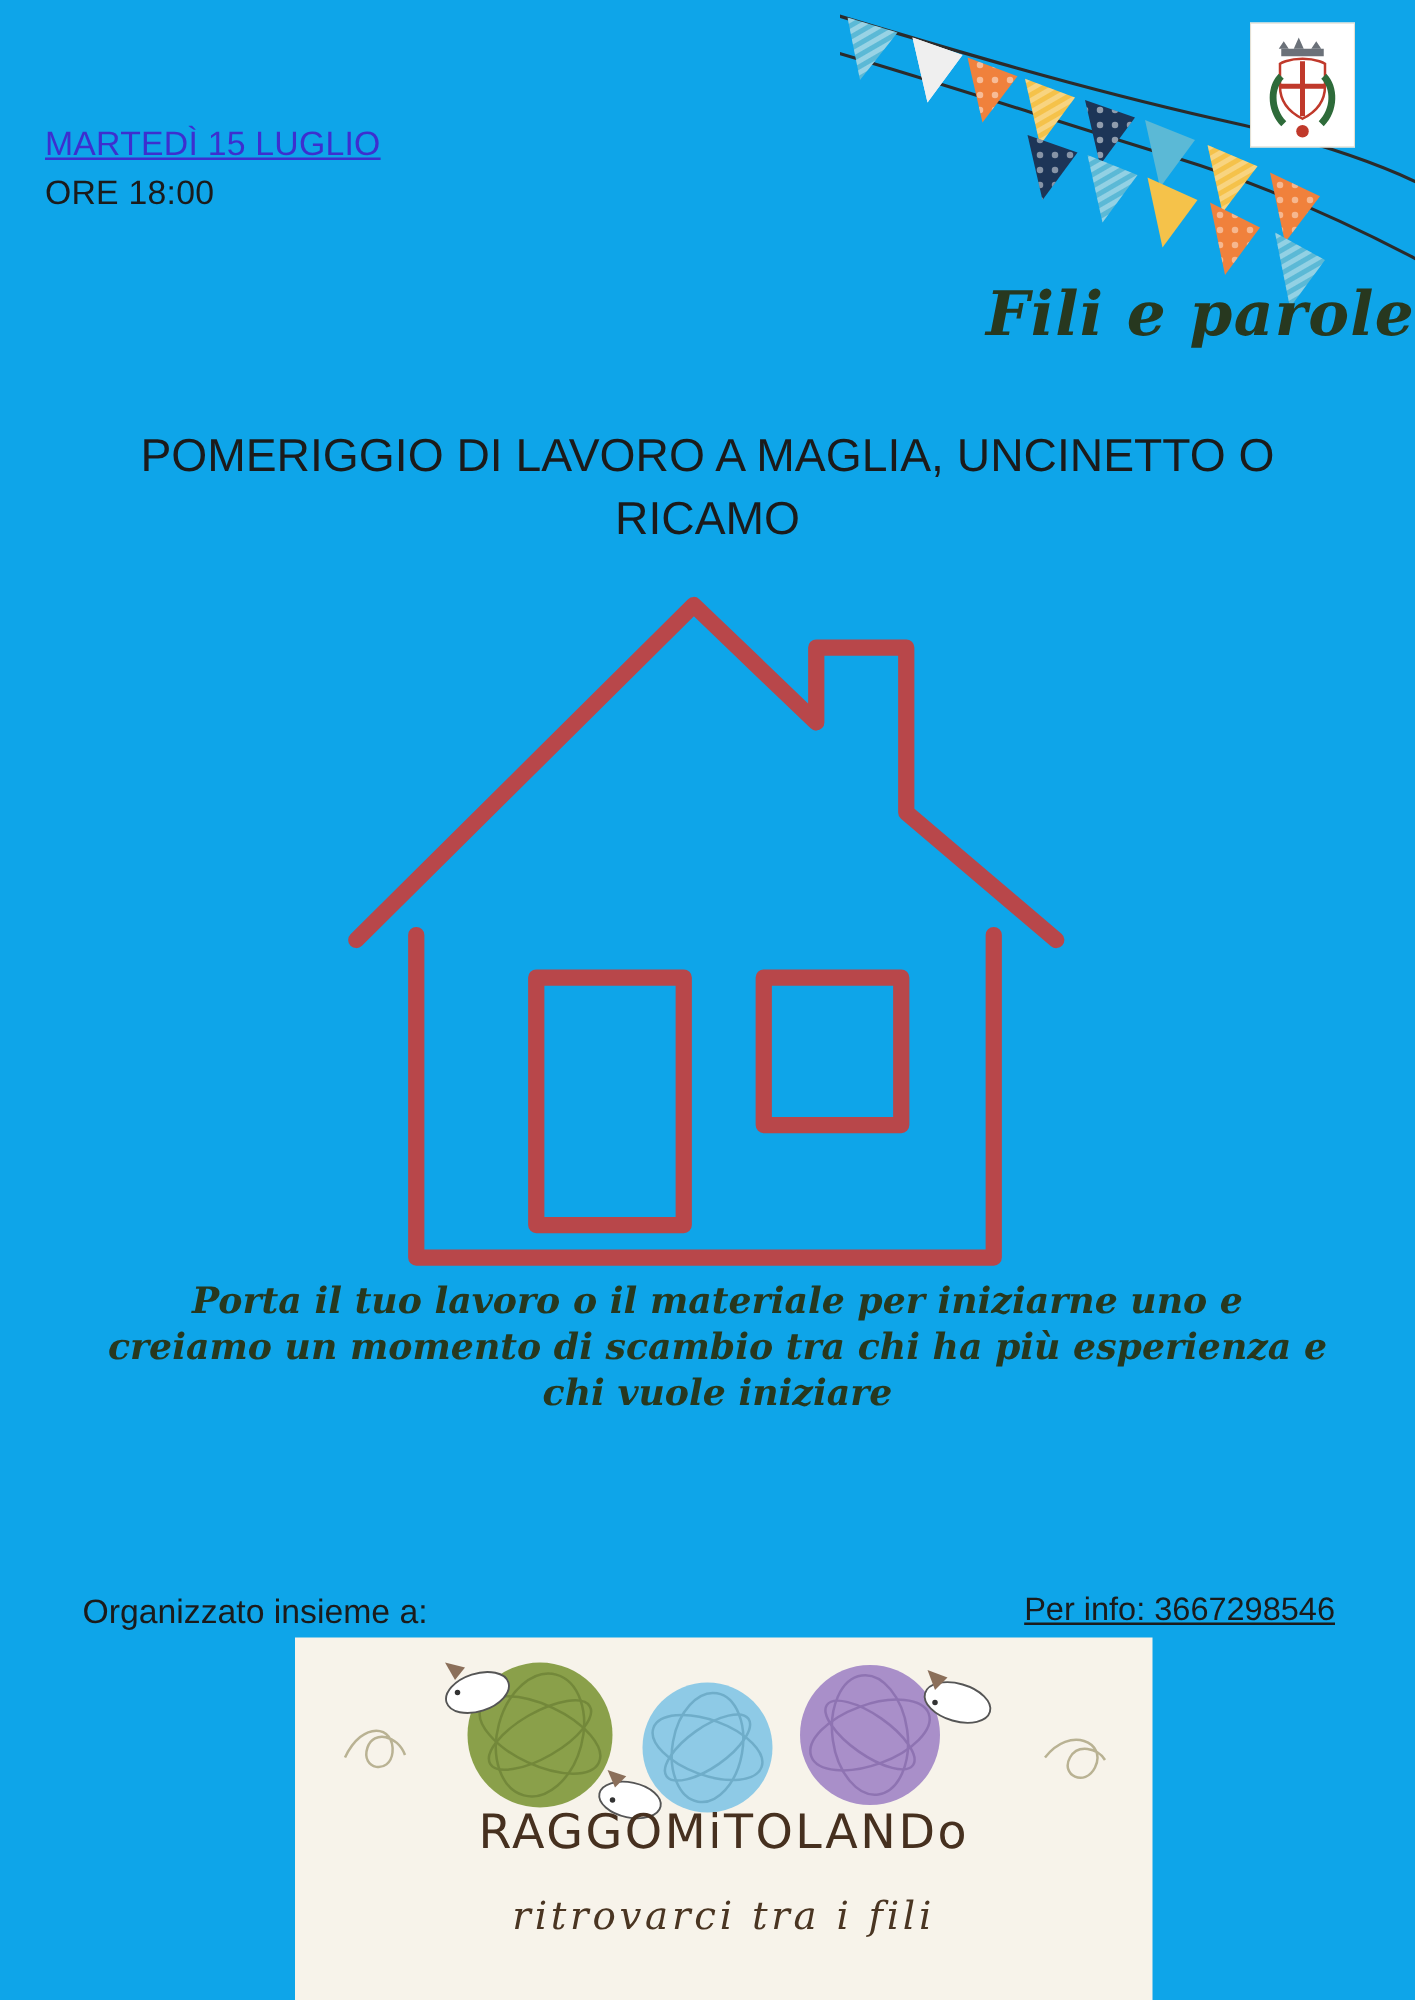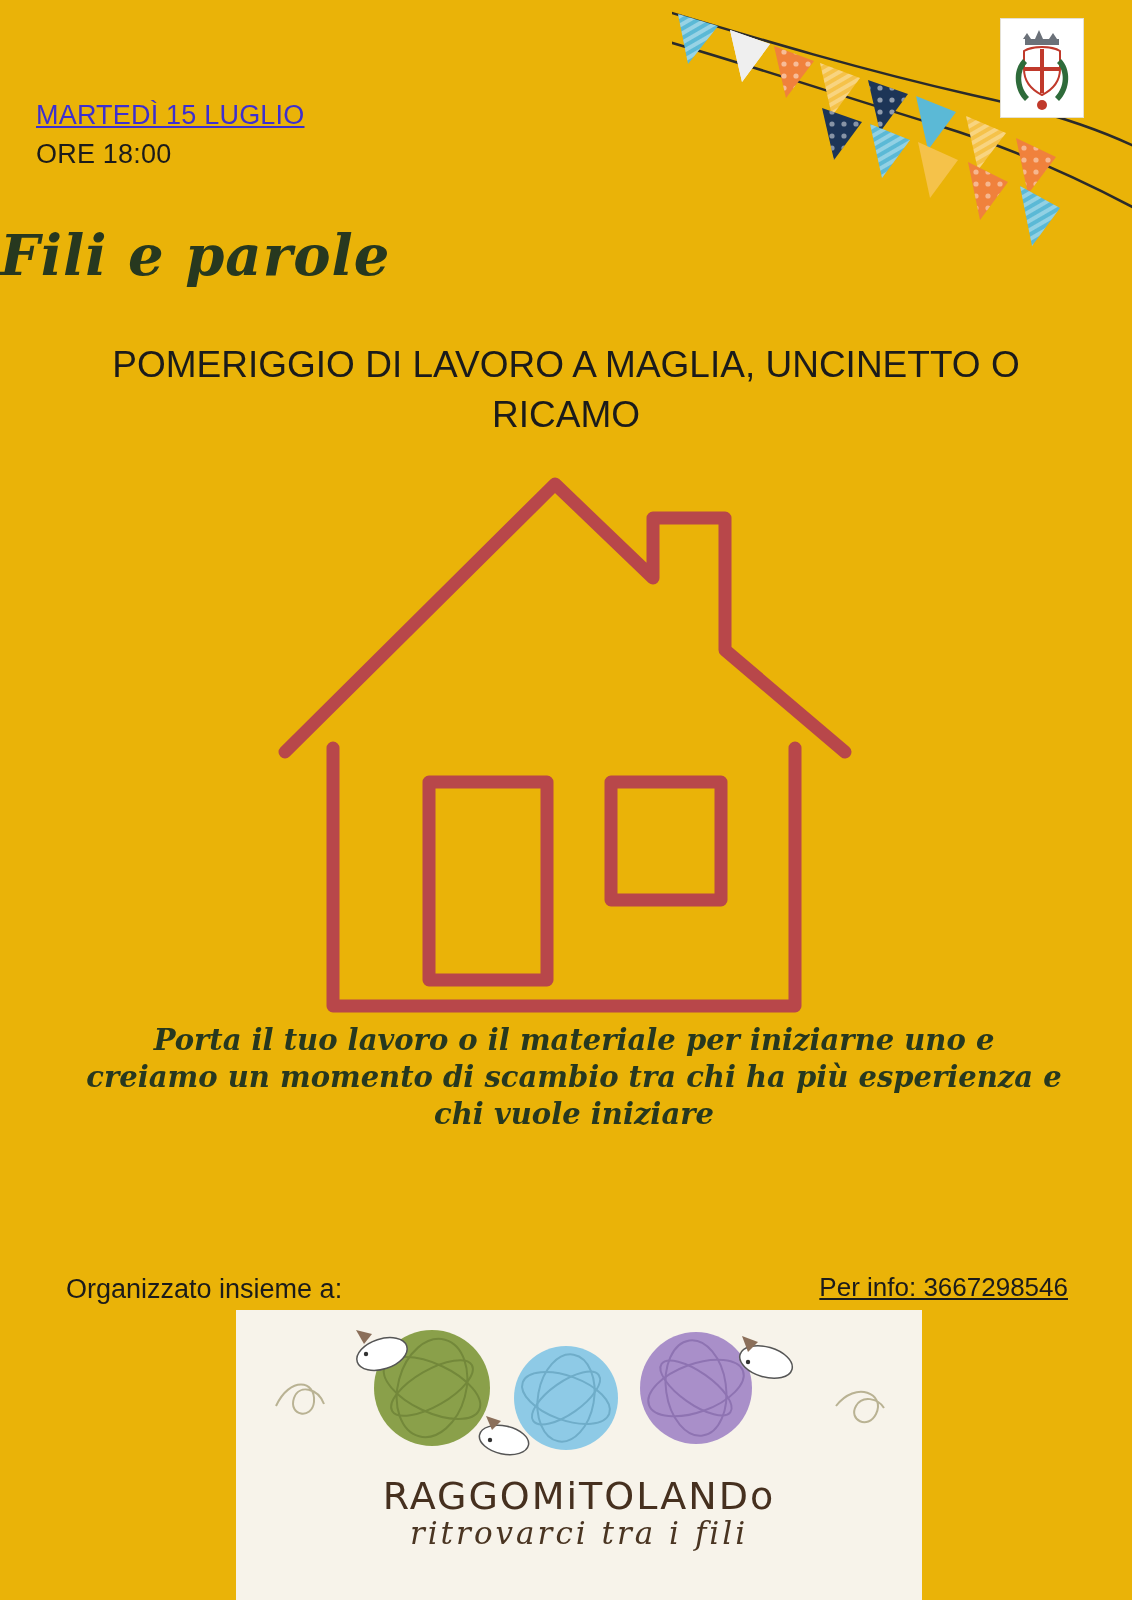--- a/index.html
+++ b/index.html
@@ -12,21 +12,21 @@
     background: #fbf7ec;
     font-family: "Liberation Sans", sans-serif;
     color: #1e1e1e;
     overflow: hidden;
     position: relative;
   }
   .poster {
     position: relative;
     width: 1132px;
     height: 1600px;
-    background: #eab308;
+    background: #0ea5e9;
     overflow: hidden;
     text-decoration: underline;
   }
 
   
   .bunting {
     position: absolute;
     top: 0;
     right: 0;
     width: 460px;
@@ -79,25 +79,25 @@
   .hdr-right .addr {
     display: block;
   }
 
   
   .title {
     position: absolute;
     left: 0;
     right: 0;
     top: 222px;
-    text-align: left;
+    text-align: right;
     font-family: "DejaVu Serif", serif;
     font-weight: bold;
     font-style: italic;
-    font-size: 56px;
+    font-size: 49px;
     color: #27381f;
     letter-spacing: 1px;
   }
 
   .subtitle {
     position: absolute;
     left: 60px;
     right: 60px;
     top: 340px;
     text-align: center;
@@ -184,21 +184,21 @@
     position: absolute;
     left: 0;
     top: 0;
     width: 686px;
     height: 160px;
   }
   .logo-name {
     position: absolute;
     left: 0;
     right: 0;
-    top: 164px;
+    top: 133px;
     text-align: center;
     font-family: "DejaVu Sans", sans-serif;
     font-size: 38px;
     letter-spacing: 2px;
     color: #46301f;
   }
   .logo-tag {
     position: absolute;
     left: 0;
     right: 0;

